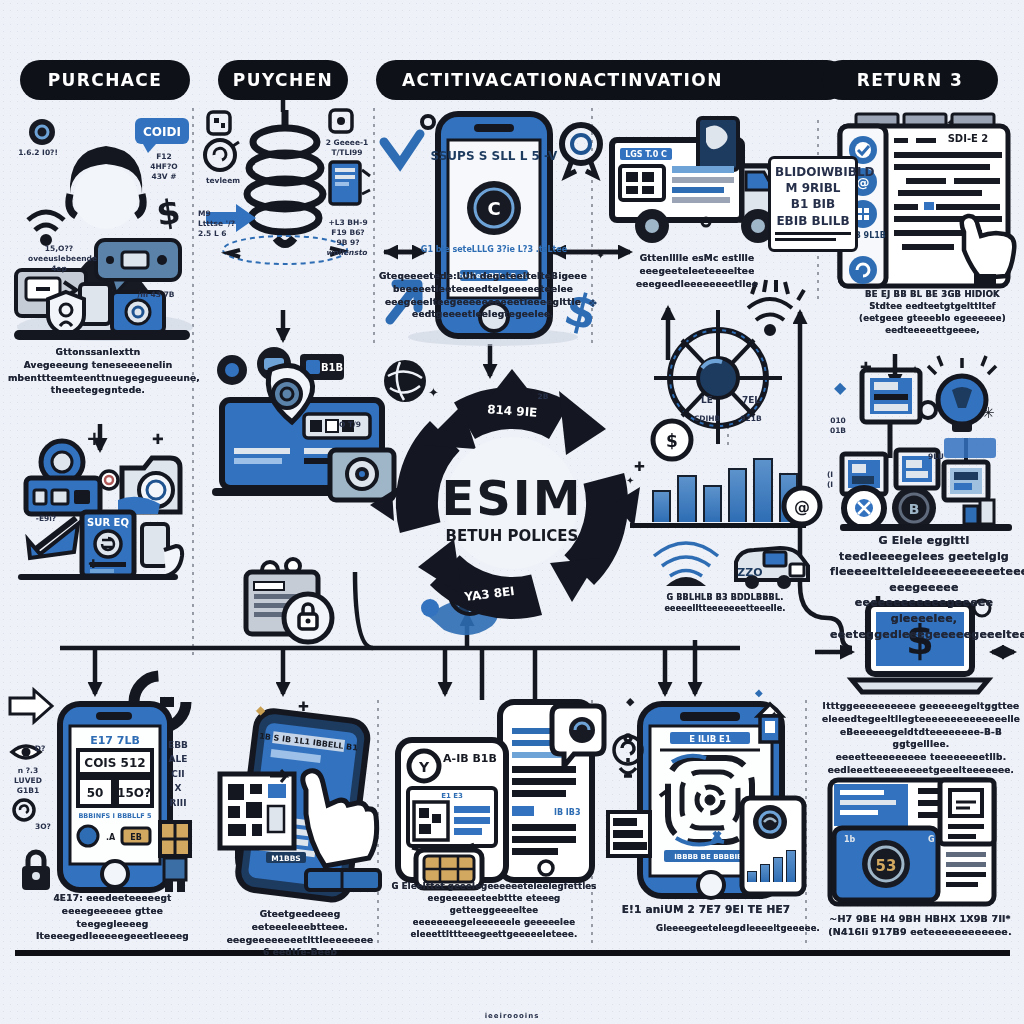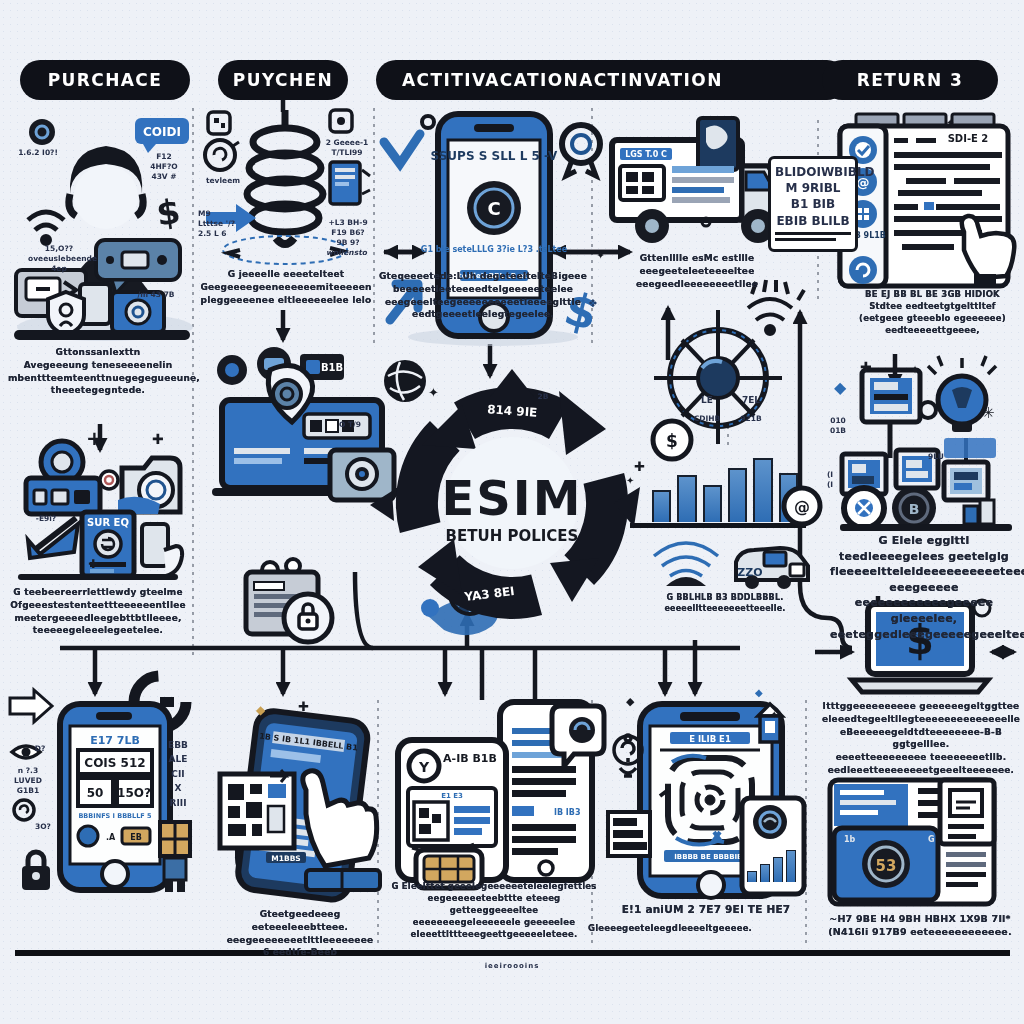--- a/index.html
+++ b/index.html
@@ -210,24 +210,20 @@
       <path d="M14,100 l12,14 l38,-30 l-4,28 l-44,6 z" fill="#3272bf" stroke="#14171f" stroke-width="4"></path>
     </g>
     <g>
       <rect x="128" y="84" width="26" height="42" rx="4" fill="#dfe5ec" stroke="#14171f" stroke-width="4"></rect>
       <path d="M152,136 q14,-4 16,-20 q1,-10 -6,-10 l-12,4" fill="#f2f5fa" stroke="#14171f" stroke-width="4"></path>
     </g>
     <rect x="4" y="134" width="160" height="6" rx="3" fill="#14171f"></rect>
   </svg>
   <div class="tag" style="left:26px;top:514px;width:40px;">-E9i?</div>
 
-  <div class="gp" style="left:6px;top:586px;width:184px;">G teebeereerrlettlewdy gteelme
-Ofgeeestestenteettteeeeeentllee
-meetergeeeedleegebttbtlleeee,
-teeeeegeleeelegeetelee.</div>
 
   <svg class="abs" style="left:200px;top:110px;z-index:2" width="170" height="160" viewBox="0 0 170 160">
     <g stroke="#14171f" stroke-width="7" fill="none">
       <line x1="85" y1="0" x2="85" y2="20"></line>
       <ellipse cx="85" cy="32" rx="32" ry="14"></ellipse>
       <ellipse cx="85" cy="58" rx="36" ry="15"></ellipse>
       <ellipse cx="85" cy="84" rx="38" ry="15"></ellipse>
       <ellipse cx="85" cy="108" rx="34" ry="14"></ellipse>
       <path d="M76,128 q9,12 18,0" stroke-width="8"></path>
     </g>
@@ -260,23 +256,20 @@
   <div class="tag" style="left:198px;top:190px;width:52px;text-align:left;margin-top:19px;">M9
 Ltttse '/?
 2.5 L 6</div>
   <div class="tag" style="left:322px;top:138px;width:50px;">2 Geeee-1
 T/TLI99</div>
   <div class="tag" style="left:322px;top:218px;width:52px;">+L3 BH-9
 F19 B6?
 9B 9?</div>
   <div class="tag" style="left:320px;top:248px;width:54px;font-style:italic;">wollensto</div>
 
-  <div class="gp" style="left:200px;top:268px;width:172px;">G jeeeelle eeeetelteet
-Geegeeeegeeneeeeeemiteeeeen
-pleggeeeenee eltleeeeeelee lelo</div>
 
   <svg class="abs" style="left:212px;top:352px;z-index:2" width="200" height="152" viewBox="0 0 200 152">
     <circle cx="20" cy="18" r="15" fill="#171a22"></circle>
       <circle cx="20" cy="18" r="7" fill="#3272bf"></circle>
     <circle cx="62" cy="12" r="17" fill="#171a22"></circle>
       <rect x="52" y="6" width="20" height="12" rx="3" fill="#6ea3d8"></rect>
     <g>
       <rect x="88" y="2" width="44" height="26" rx="4" fill="#171a22"></rect>
       <rect x="94" y="8" width="14" height="14" rx="2" fill="#3272bf"></rect>
       <text x="120" y="19" font-size="10" font-weight="900" fill="#fff" text-anchor="middle">B1B</text>
@@ -688,20 +681,23 @@
 CII
 X
 RIII</div>
   <svg class="abs" style="left:152px;top:820px;z-index:2" width="46" height="74" viewBox="0 0 46 74">
     <rect x="8" y="2" width="30" height="34" fill="#d2a75f" stroke="#14171f" stroke-width="4"></rect>
     <path d="M8,19 h30 M23,2 v34" stroke="#14171f" stroke-width="3"></path>
     <rect x="12" y="38" width="22" height="22" fill="#3b6ea5" stroke="#14171f" stroke-width="3"></rect>
     <rect x="13" y="60" width="8" height="12" fill="#171a22"></rect>
       <rect x="25" y="60" width="8" height="12" fill="#171a22"></rect>
   </svg>
+  <div class="gp" style="left:25px;top:892px;width:175px;">4E17: eeedeeteeeeegt
+eeeegeeeeee gttee teegegleeeeg
+Iteeeegedleeeeegeeetleeeeg</div>
 
   <svg class="abs" style="left:218px;top:712px;z-index:2" width="165" height="200" viewBox="0 0 165 200">
     <g transform="rotate(7 90 100)">
       <rect x="28" y="4" width="112" height="180" rx="18" fill="#1d3a5f" stroke="#14171f" stroke-width="6"></rect>
       <rect x="38" y="16" width="92" height="156" rx="8" fill="#3272bf"></rect>
       <rect x="46" y="24" width="72" height="12" fill="#dfe5ec" opacity=".85"></rect>
       <text x="82" y="34" font-size="8" font-weight="900" fill="#171a22" text-anchor="middle"><tspan x="82" y="33">1B S IB 1L1
 IBBELL B1</tspan></text>
       <rect x="46" y="42" width="50" height="8" fill="#9cc0e8"></rect>
       <rect x="46" y="108" width="60" height="6" fill="#dfe5ec"></rect>
@@ -828,23 +824,23 @@
       <rect x="7" y="102" width="30" height="8" fill="#14171f"></rect>
       <rect x="7" y="114" width="34" height="8" fill="#14171f"></rect>
     </g>
   </svg>
   <svg class="abs" style="left:750px;top:700px;z-index:2" width="40" height="56" viewBox="0 0 40 56">
     <path d="M8,16 l12,-12 l12,12 z" fill="#fff" stroke="#14171f" stroke-width="3.5"></path>
     <rect x="10" y="16" width="20" height="26" fill="#3272bf" stroke="#14171f" stroke-width="3.5"></rect>
     <rect x="15" y="21" width="10" height="12" fill="#fff"></rect>
   </svg>
   <div class="gp" style="left:608px;top:902px;width:196px;font-size:10.5px;font-weight:800;">E!1 aniUM 2 7E7 9EI TE HE7</div>
-  <div class="gp" style="left:582px;top:922px;width:176px;font-size:8.5px;">Gleeeegeeteleegdleeeeltgeeeee.</div>
-
-  <div class="tag" style="left:452px;top:962px;width:120px;font-size:7px;letter-spacing:1px;">ieeiroooins</div>
+  <div class="gp" style="left:650px;top:922px;width:176px;font-size:8.5px;">Gleeeegeeteleegdleeeeltgeeeee.</div>
+
+  <div class="tag" style="left:452px;top:1012px;width:120px;font-size:7px;letter-spacing:1px;">ieeiroooins</div>
 
 <span class="deco" style="left: 86px; top: 428px; font-size: 20px; color: rgb(23, 26, 34);">+</span>
     <span class="deco" style="left: 152px; top: 432px; font-size: 14px; color: rgb(23, 26, 34);">✚</span>
     <span class="deco" style="left: 428px; top: 386px; font-size: 13px; color: rgb(23, 26, 34);">✦</span>
     <span class="deco" style="left: 596px; top: 250px; font-size: 11px; color: rgb(23, 26, 34);">✦</span>
     <span class="deco" style="left: 588px; top: 298px; font-size: 11px; color: rgb(35, 64, 107);">❖</span>
     <span class="deco" style="left: 634px; top: 460px; font-size: 13px; color: rgb(23, 26, 34);">✚</span>
     <span class="deco" style="left: 626px; top: 476px; font-size: 10px; color: rgb(23, 26, 34);">✦</span>
     <span class="deco" style="left: 834px; top: 380px; font-size: 16px; color: rgb(46, 109, 180);">◆</span>
     <span class="deco" style="left: 860px; top: 360px; font-size: 14px; color: rgb(23, 26, 34);">✚</span>

